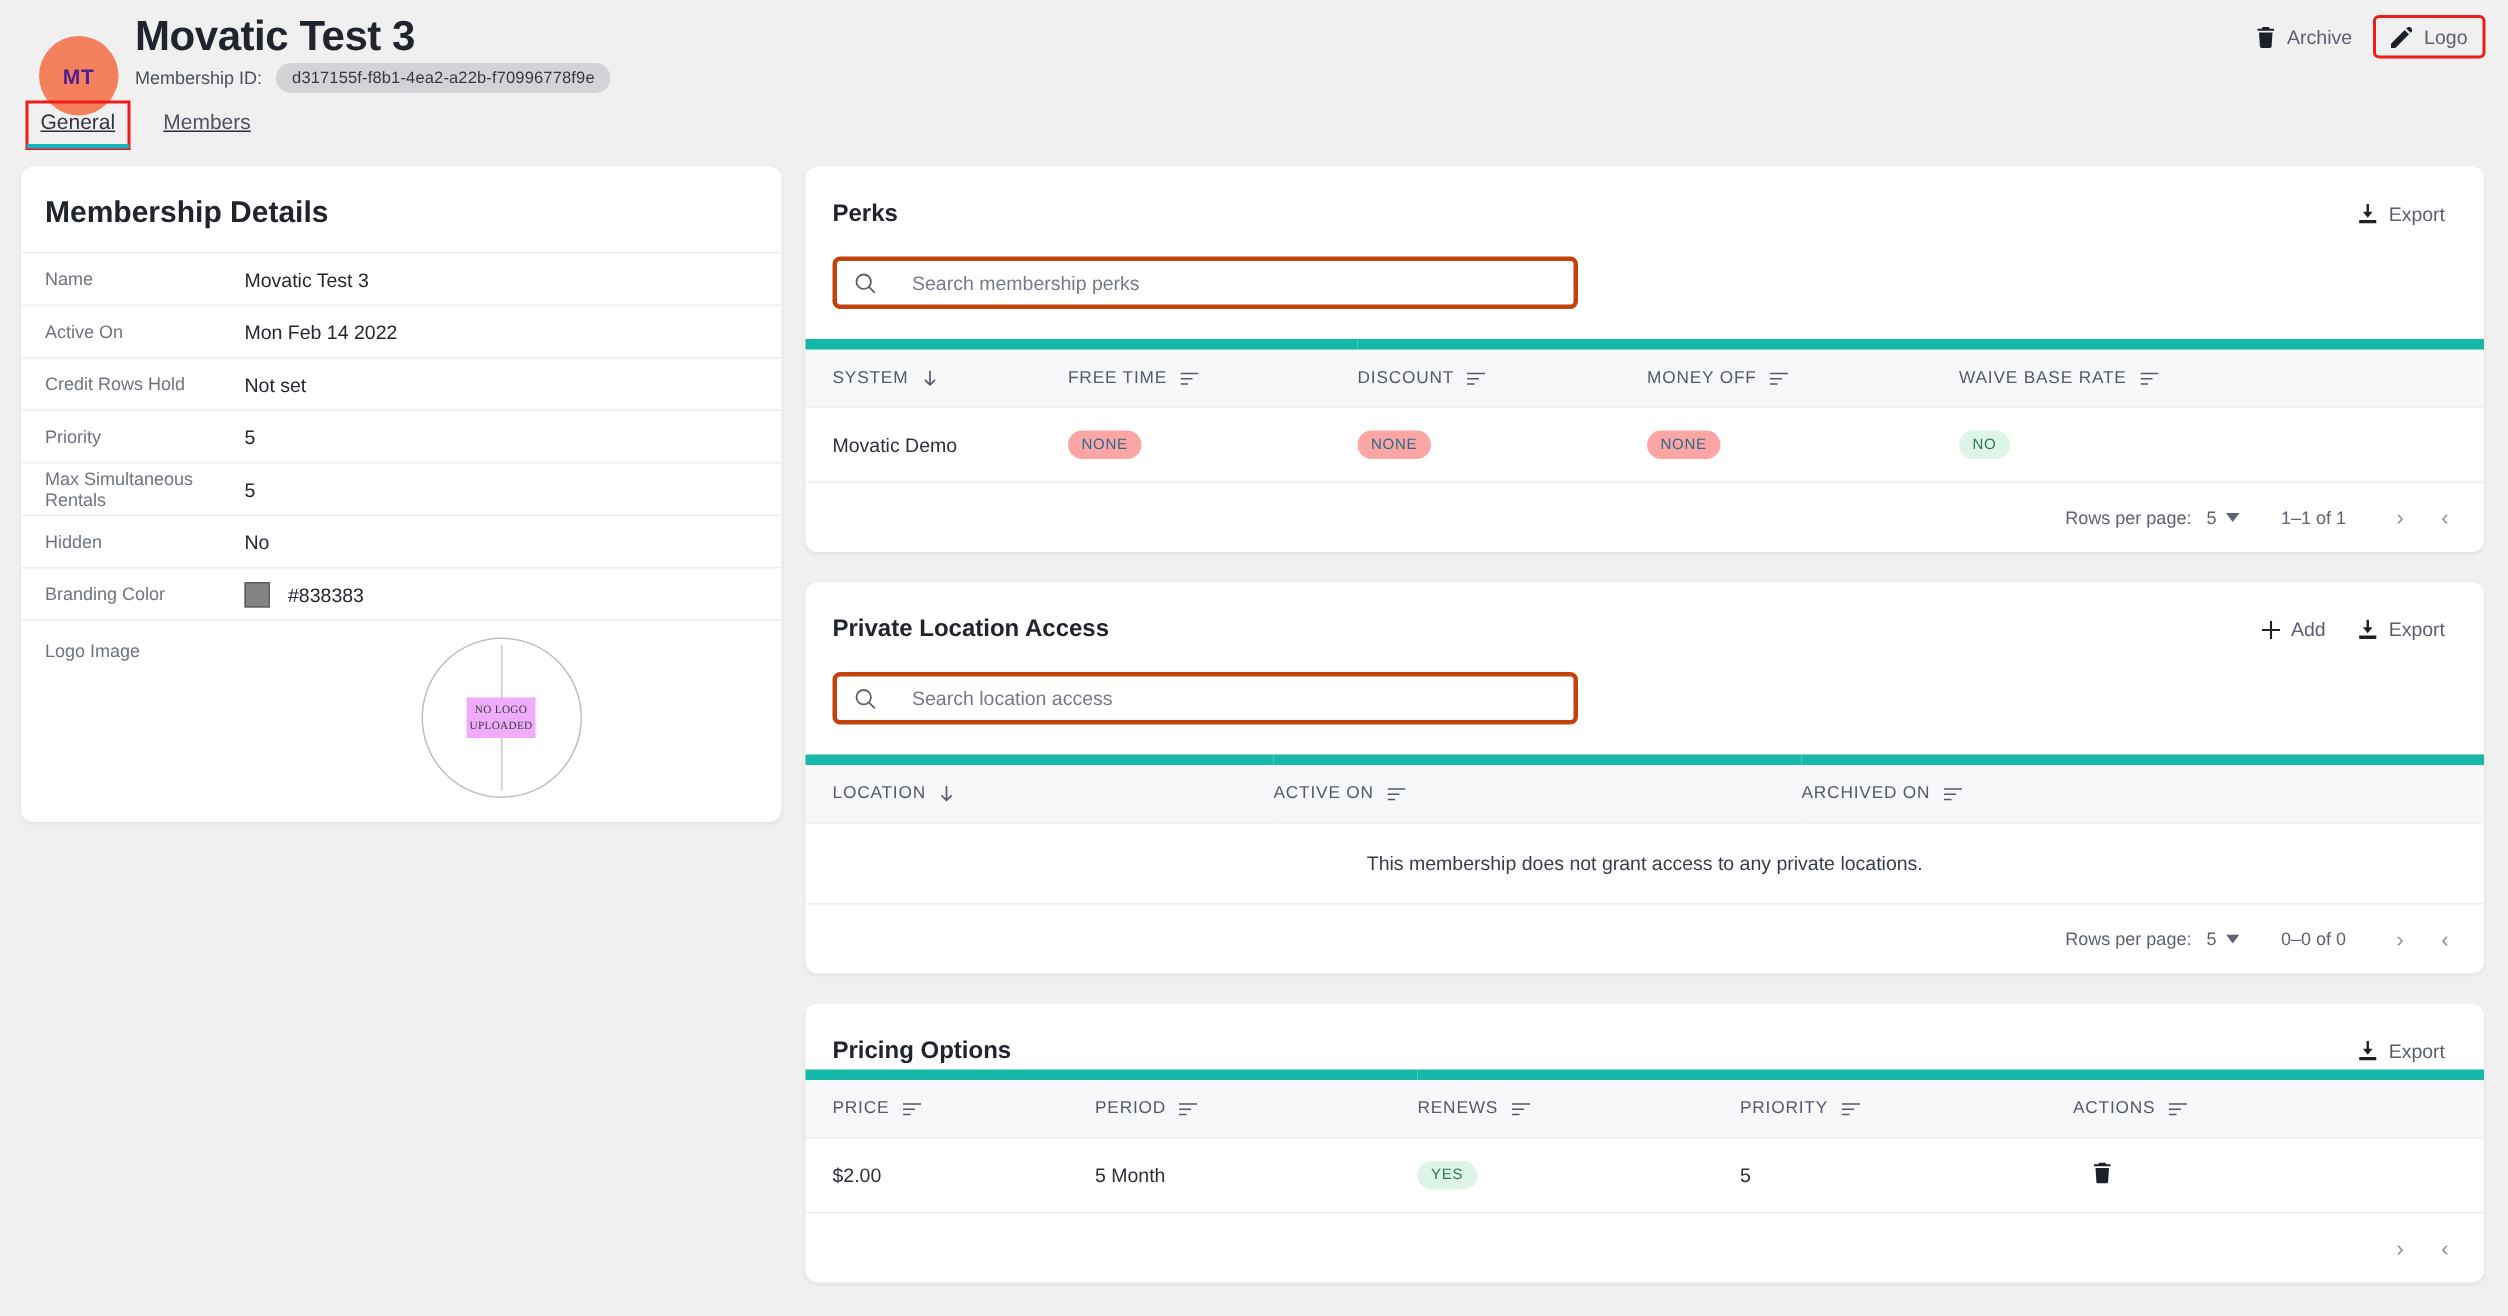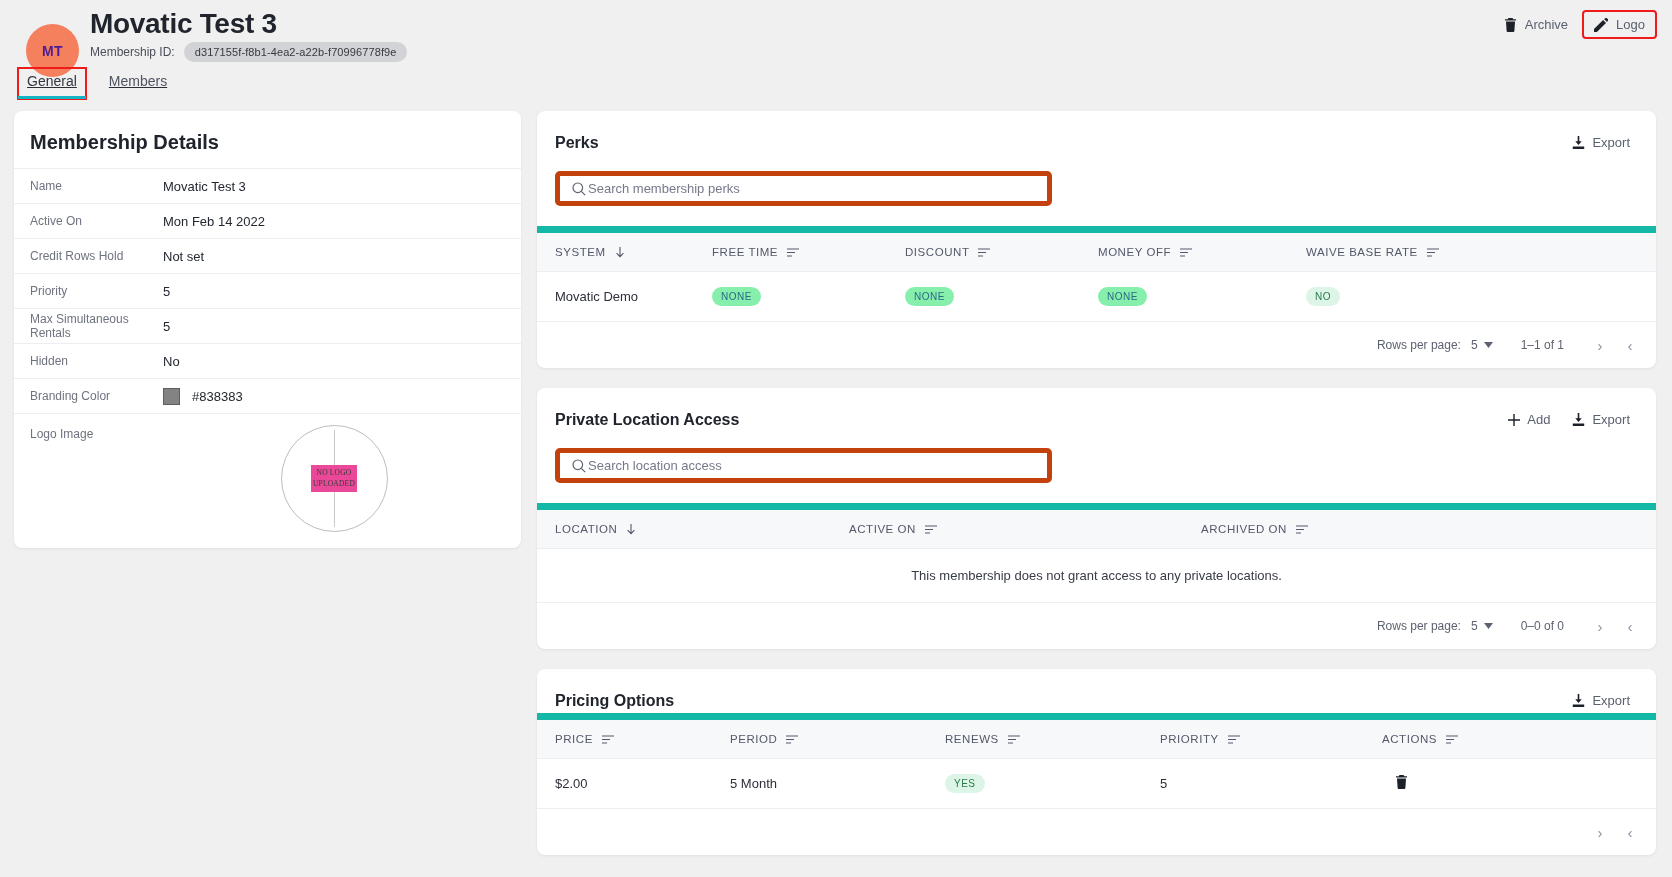--- a/index.html
+++ b/index.html
@@ -159,21 +159,21 @@
   }
   .logo-circle::before {
     content: "";
     position: absolute;
     left: 50%; top: 4px; bottom: 4px;
     width: 1px; margin-left: -.5px;
     background: #c9c9c9;
   }
   .logo-text {
     position: relative;
-    background: #ec4899;
+    background: #f0abfc;
     padding: 3px 2px;
     text-align: center;
     font-family: "Liberation Serif", serif;
     font-size: 7.5px;
     line-height: 1.35;
     color: #3a3a3a;
     letter-spacing: .2px;
   }
 
   
@@ -194,24 +194,24 @@
     font-size: 13px;
     color: #5a6070;
     background: none; border: none;
     padding: 5px 8px;
     cursor: pointer;
   }
   .search-wrap { padding: 16px 18px 20px 18px; }
   .search-box {
     width: 497px;
     height: 35px;
-    border: 5px solid #c2410c;
+    border: 3px solid #c2410c;
     border-radius: 5px;
     display: flex; align-items: center;
-    gap: 2px;
+    gap: 24px;
     padding: 0 12px;
   }
   .search-box input {
     border: none; outline: none;
     font-size: 13px;
     color: #2b2f38;
     background: none;
     flex: 1;
     font-family: "Liberation Sans", sans-serif;
   }
@@ -242,21 +242,21 @@
     font-size: 13px;
     padding: 19px 0;
   }
   .badge {
     display: inline-block;
     font-size: 10px;
     letter-spacing: .5px;
     padding: 4px 9px;
     border-radius: 11px;
   }
-  .badge.blue { background: #86efac; color: #2b6a86; }
+  .badge.blue { background: #fca5a5; color: #2b6a86; }
   .badge.green { background: #ddf5e7; color: #2a7a4e; }
 
   .pager {
     display: flex;
     align-items: center;
     justify-content: flex-end;
     gap: 6px;
     padding: 11px 14px;
     font-size: 12px;
     color: #5d6270;

